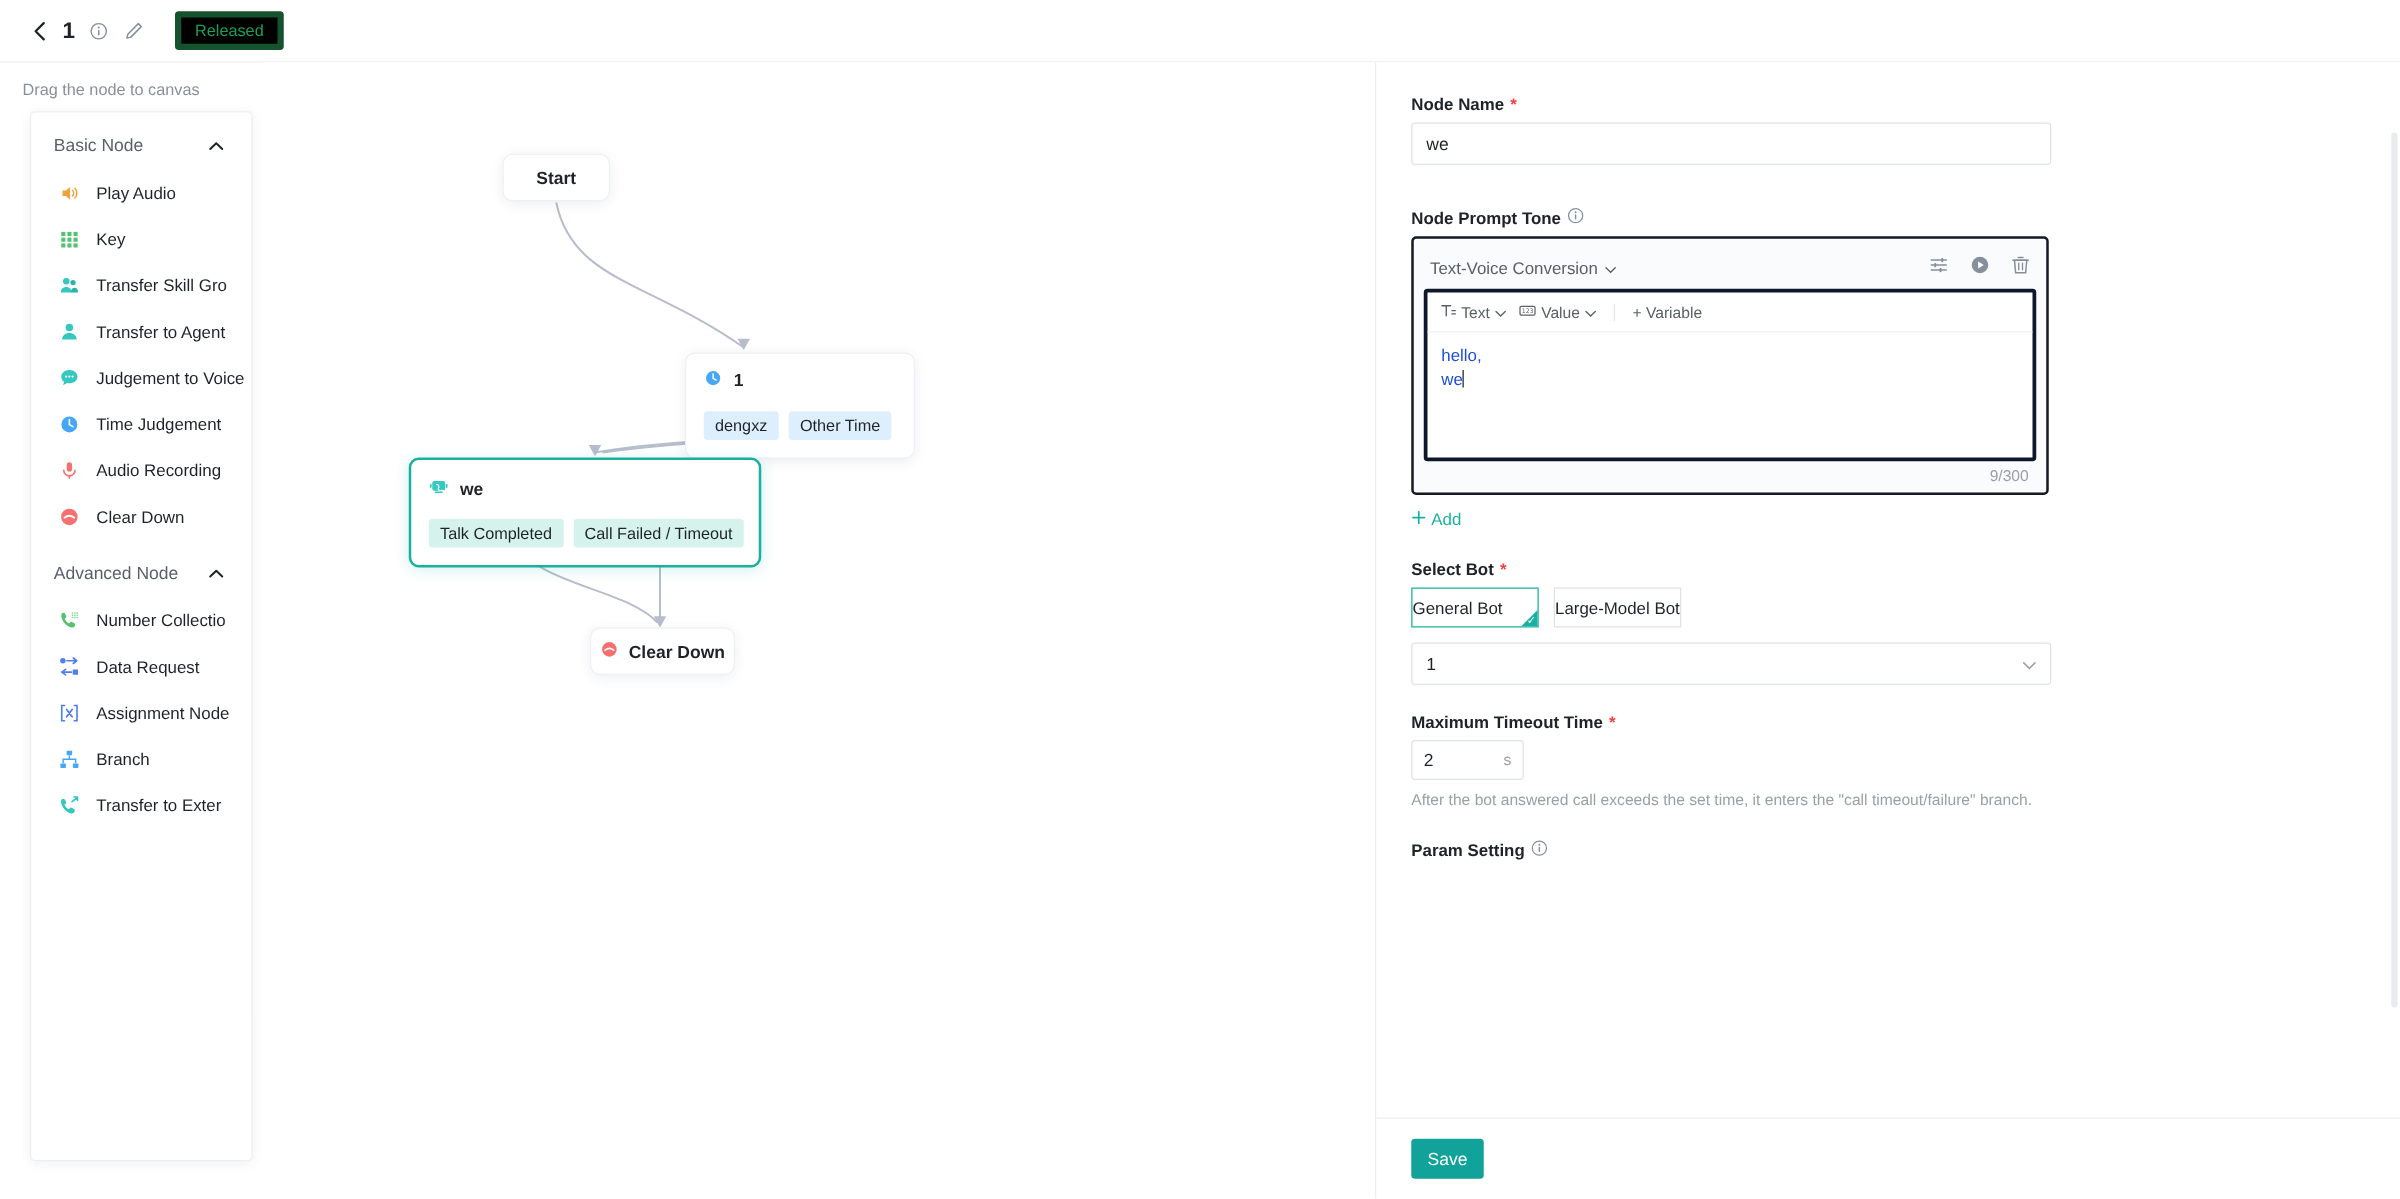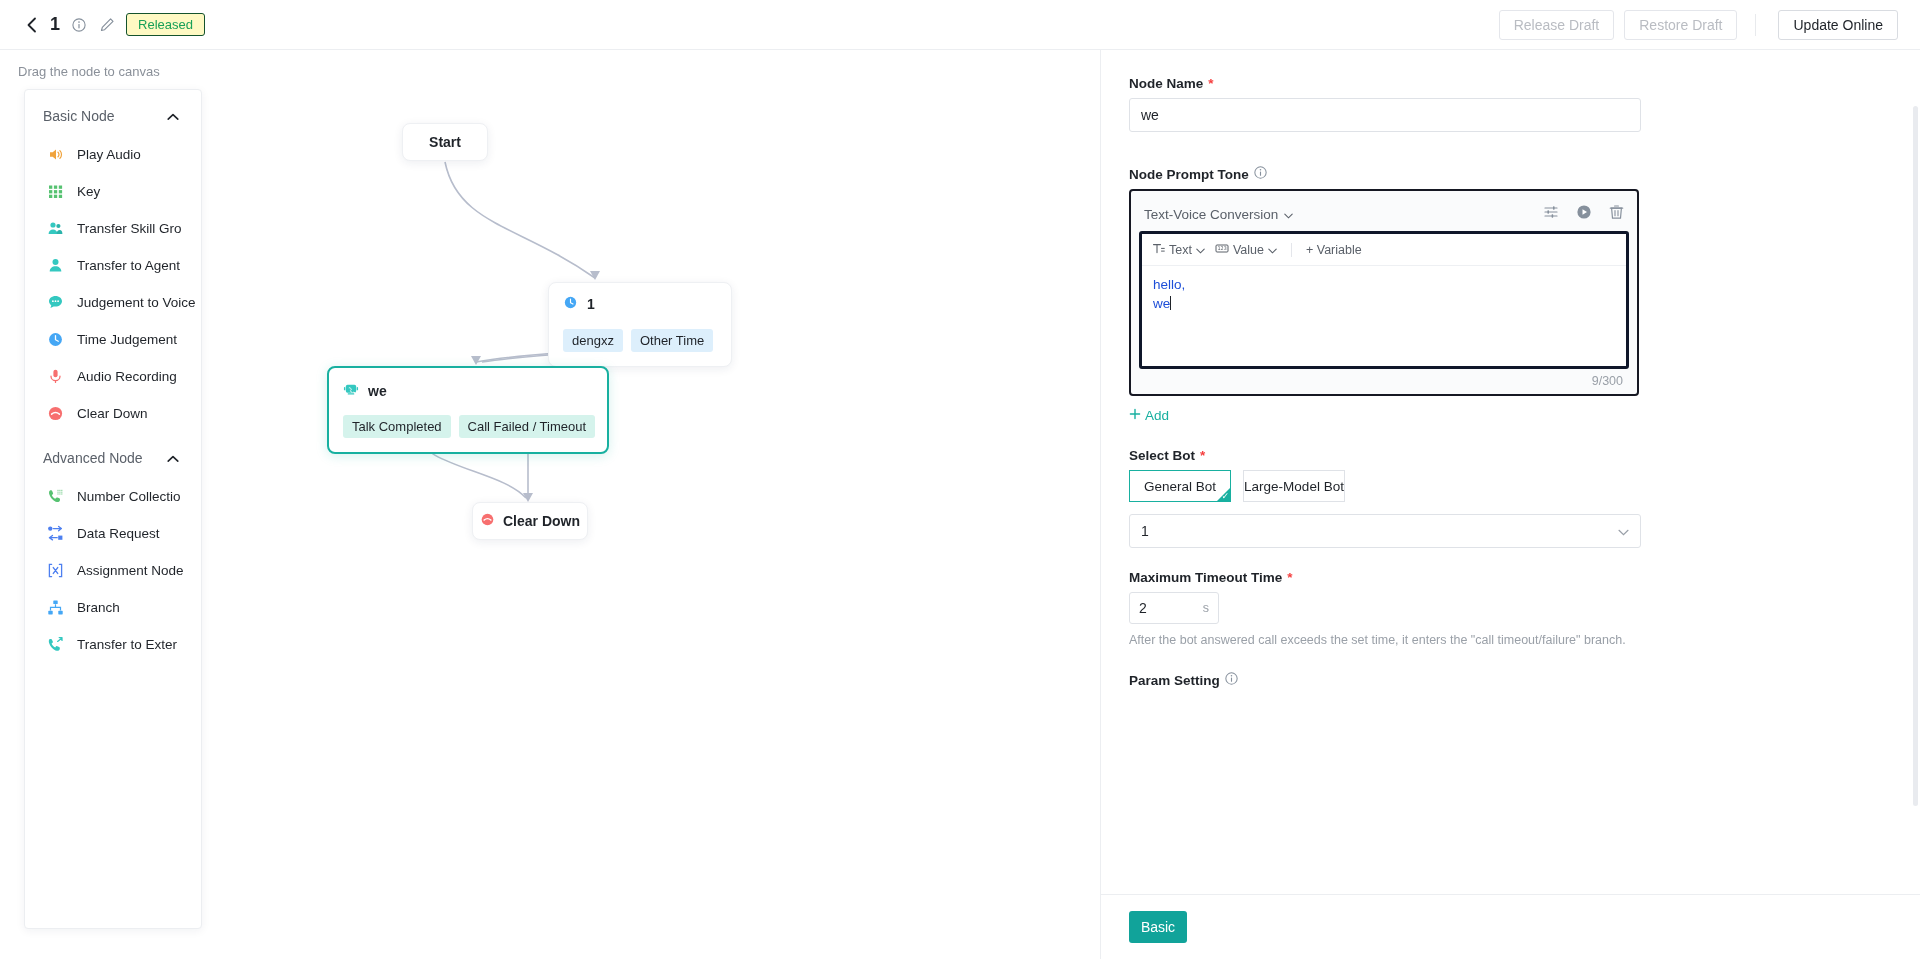--- a/index.html
+++ b/index.html
@@ -17,21 +17,22 @@
   .topbar {
     position:absolute; top:0; left:0; width:1920px; height:50px;
     background:#fff; border-bottom:1px solid #eceef1;
     display:flex; align-items:center;
   }
   .topbar-left { display:flex; align-items:center; gap:10px; padding-left:22px; }
   .back-chevron { width:18px; height:18px; cursor:pointer; display:flex; align-items:center; justify-content:center; }
   .flow-title { font-size:18px; font-weight:bold; color:#1f2329; }
   .icon-btn { width:18px; height:18px; display:flex; align-items:center; justify-content:center; cursor:pointer; }
   .badge-released {
-    border:1px solid #14532d; background:#fef9c3; color:#18a058;
+    margin-left:14px;
+    border:5px solid #14532d; background:#000000; color:#18a058;
     font-size:13px; padding:3px 11px; border-radius:3px;
   }
   .topbar-right { margin-left:auto; display:flex; align-items:center; padding-right:22px; gap:0; }
   .tb-btn {
     height:30px; min-width:108px; padding:0 14px;
     display:flex; align-items:center; justify-content:center;
     border:1px solid #e4e6eb; background:#fff;
     font-size:14px; color:#b9bcc2; border-radius:3px;
     cursor:pointer; margin-left:10px;
   }
@@ -118,21 +119,21 @@
   .editor-body {
     height:100px; padding:9px 11px; font-size:13.5px; line-height:19px;
     color:#1d4ed8; white-space:pre-wrap; position:relative;
   }
   .caret { display:inline-block; width:1px; height:14px; background:#1f2329; vertical-align:-2px; }
   .counter { text-align:right; font-size:12.5px; color:#9aa0a8; padding:5px 6px 2px; }
   .add-link { color:#18b0a0; font-size:13.5px; margin-top:12px; display:flex; align-items:center; gap:4px; cursor:pointer; width:fit-content; }
   .seg-row { display:flex; gap:0; margin-top:4px; }
   .seg {
     width:102px; height:32px; border:1px solid #dfe2e7; background:#fff;
-    font-size:13.5px; display:flex; align-items:center; justify-content:center;
+    font-size:13.5px; display:flex; align-items:center; 
     cursor:pointer; position:relative;
   }
   .seg + .seg { margin-left:12px; }
   .seg.sel { border:1px solid #18b0a0; }
   .seg.sel::after {
     content:""; position:absolute; right:0; bottom:0;
     border-width:0 0 13px 13px; border-style:solid;
     border-color:transparent transparent #18b0a0 transparent;
   }
   .seg.sel .tick { position:absolute; right:1px; bottom:0px; font-size:9px; color:#fff; z-index:2; }
@@ -176,26 +177,20 @@
           <circle cx="7" cy="4" r=".85" fill="#86909c"></circle>
           <rect x="6.4" y="5.9" width="1.2" height="4.5" rx=".55" fill="#86909c"></rect>
         </svg>
     </span>
     <span class="icon-btn">
       <svg width="15" height="15" viewBox="0 0 15 15">
           <path d="M10.6 1.9 13 4.3 4.6 12.7 1.5 13.5l.8-3.1z" fill="none" stroke="#86909c" stroke-width="1.15" stroke-linejoin="round"></path>
         </svg>
     </span>
     <span class="badge-released">Released</span>
-  </div>
-  <div class="topbar-right">
-    <div class="tb-btn">Release Draft</div>
-    <div class="tb-btn">Restore Draft</div>
-    <div class="tb-sep"></div>
-    <div class="tb-btn active">Update Online</div>
   </div>
 </div>
 
 <div class="palette-wrap">
   <div class="palette-hint">Drag the node to canvas</div>
   <div class="palette">
 
     <div class="pal-section">
       <span>Basic Node</span>
       <span>
@@ -593,15 +588,15 @@
         <svg width="13" height="13" viewBox="0 0 14 14">
             <circle cx="7" cy="7" r="6.1" fill="none" stroke="#86909c" stroke-width="1.1"></circle>
             <circle cx="7" cy="4" r=".85" fill="#86909c"></circle>
             <rect x="6.4" y="5.9" width="1.2" height="4.5" rx=".55" fill="#86909c"></rect>
           </svg>
       </span>
     </div>
   </div>
 
   <div class="panel-footer">
-    <button class="save-btn">Basic</button>
+    <button class="save-btn">Save</button>
   </div>
 </div>
 
 </body></html>

